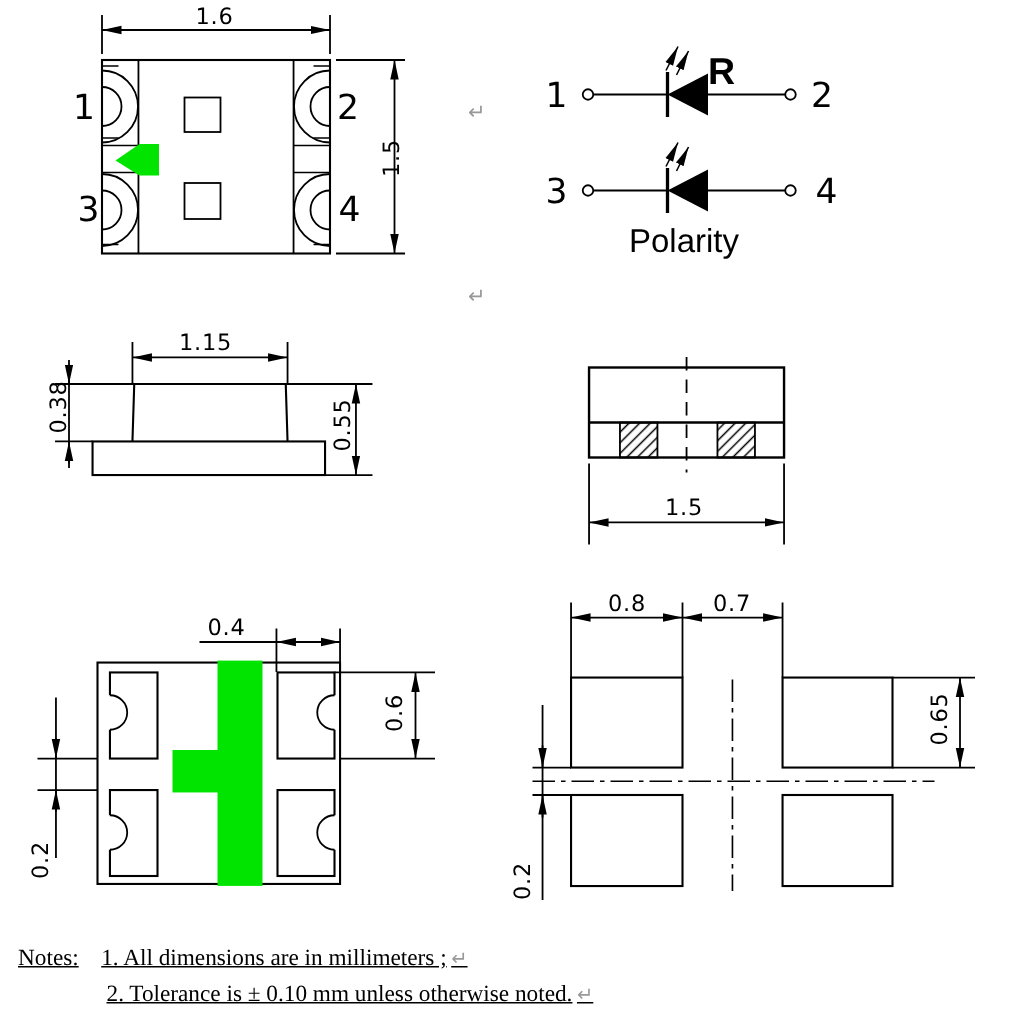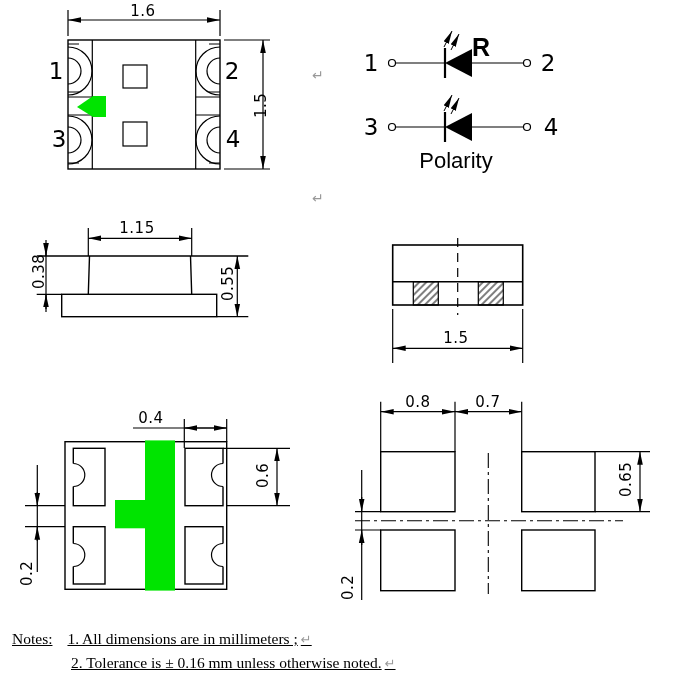--- a/index.html
+++ b/index.html
@@ -201,16 +201,16 @@
 </svg>
 
   <span class="float-ret" style="left:312px; top:67px;">↵</span>
   <span class="float-ret" style="left:312px; top:190px;">↵</span>
 
   <div class="notes">
     <div>
       <span class="notes-label">Notes:</span><span>1. All dimensions are in millimeters ;</span><span class="ret">↵</span>
     </div>
     <div class="notes-line2">
-      <span>2. Tolerance is ± 0.16 mm unless otherwise noted.</span><span class="ret">↵</span>
+      <span>2. Tolerance is ± 0.10 mm unless otherwise noted.</span><span class="ret">↵</span>
     </div>
   </div>
 </div>
 
 </body></html>

